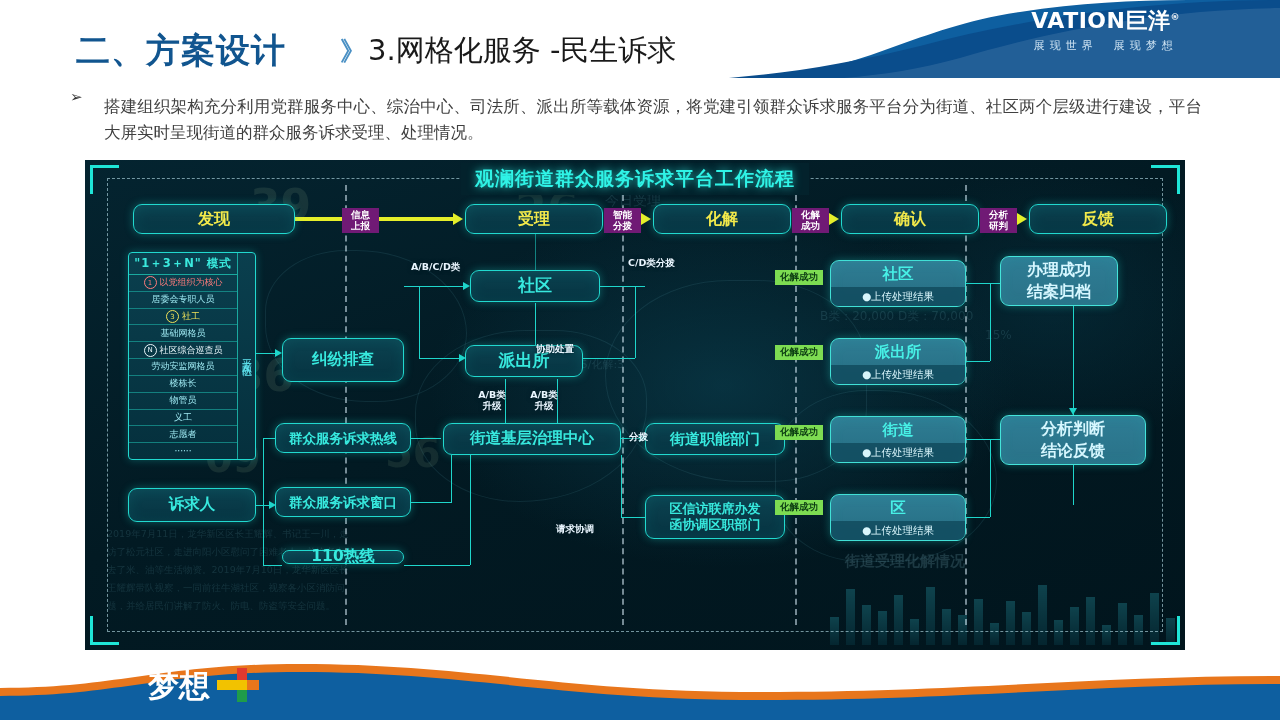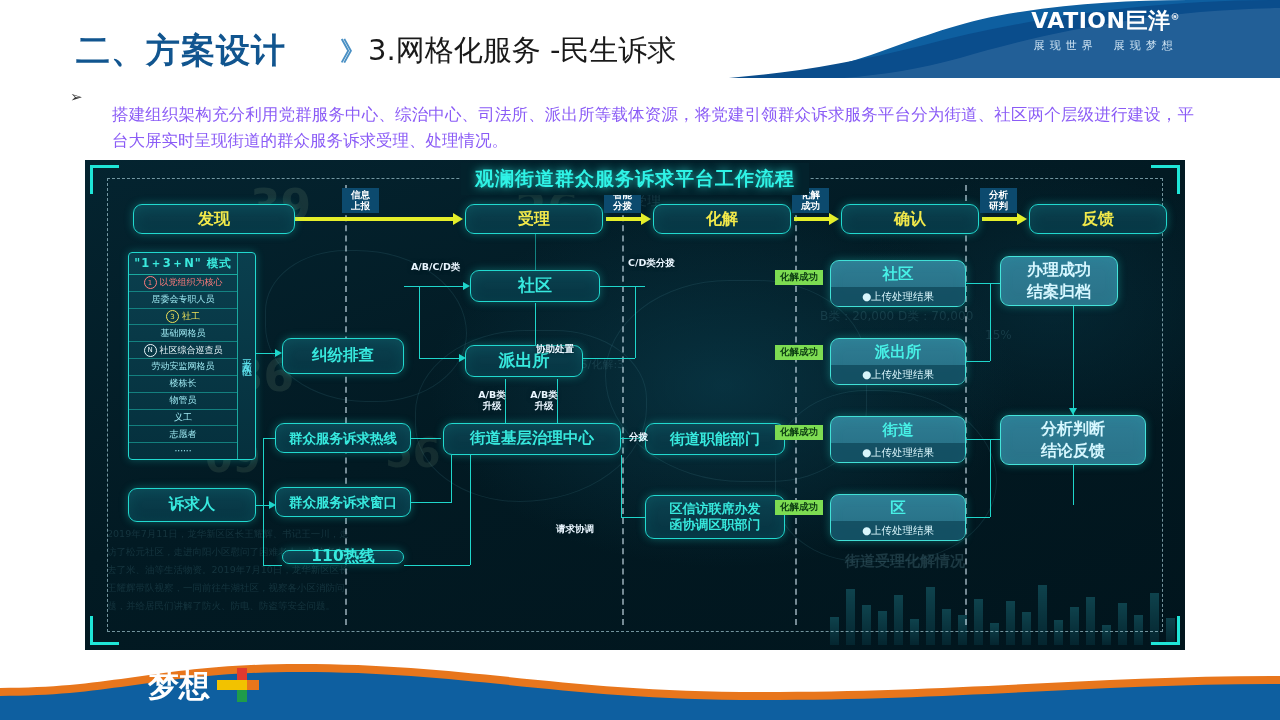--- a/index.html
+++ b/index.html
@@ -22,21 +22,21 @@
   }
   .chev{color:#4a90c4;font-weight:bold;letter-spacing:-5px;margin-right:7px;font-size:26px;}
   .logo-wrap{position:absolute;right:100px;top:10px;text-align:center;}
   .logo-main{color:#fff;font-size:22px;font-weight:bold;letter-spacing:.5px;line-height:1;}
   .logo-main .reg{font-size:9px;vertical-align:super;}
   .logo-tag{color:#cfe4f3;font-size:11px;letter-spacing:5px;margin-top:6px;}
 
   
   .bullet{position:absolute;left:70px;top:86px;width:1140px;}
   .bullet .arw{position:absolute;left:0;top:2px;color:#333;font-size:15px;}
-  .bullet p{margin:16px;padding-left:26px;font-size:16.5px;line-height:1.55;color:#8b5cf6;text-align:justify;}
+  .bullet p{margin:8px;padding-left:26px;font-size:16.5px;line-height:1.55;color:#404040;text-align:justify;}
 
   
   .diagram{
     position:absolute;left:85px;top:160px;width:1100px;height:490px;
     background:#021a23;
     overflow:hidden;
   }
   .dg-bg{position:absolute;inset:0;
     background:
       radial-gradient(ellipse 420px 260px at 58% 46%, rgba(12,70,88,.55), rgba(2,26,35,0) 70%),
@@ -114,21 +114,21 @@
     font-size:7px;margin-right:3px;flex:0 0 auto;}
   .panel .row.r1{color:#ff7b7b;}
   .panel .row.r3{color:#f0e25a;}
   .panel .row.rn{color:#e8f6fa;}
   .panel .side{width:17px;border-left:1px solid #1aa99f;display:flex;align-items:center;justify-content:center;}
   .panel .side span{writing-mode:vertical-rl;color:#5fe4ef;font-size:10px;letter-spacing:2px;}
 
   
   .tag{position:absolute;box-sizing:border-box;text-align:center;font-size:9.5px;
     font-weight:bold;line-height:1.12;padding:2px 3px;z-index:6;white-space:nowrap;}
-  .tag.blue{background:#0c4a6e;color:#ffffff;}
+  .tag.blue{background:#701a75;color:#ffffff;margin-top:20px;}
   .tag.green{background:#7ddc52;color:#0b3b12;}
   .tag.plain{color:#eaf6ff;background:transparent;font-weight:bold;text-shadow:0 0 4px #021a23;}
 
   
   .ln{position:absolute;background:#1fd6cb;z-index:2;}
   .ln.h{height:1.4px;}
   .ln.v{width:1.4px;}
   .yl{position:absolute;background:#e6ef2a;z-index:3;height:4px;}
   .yarrow{position:absolute;width:0;height:0;border-top:6px solid transparent;
     border-bottom:6px solid transparent;border-left:10px solid #e6ef2a;z-index:3;}
@@ -302,21 +302,21 @@
           <span>······</span>
         </div>
     </div>
     <div class="side">
         <span>平安员队伍</span>
       </div>
   </div>
 
   <div class="node lb" style="left:43px;top:328px;width:128px;height:34px;">诉求人</div>
 
-  <div class="node lb" style="left:197px;top:178px;width:122px;height:36px;text-align:right;">纠纷排查</div>
+  <div class="node lb" style="left:197px;top:178px;width:122px;height:44px;text-align:right;">纠纷排查</div>
   <div class="node lb" style="left:190px;top:263px;width:136px;height:30px;font-size:13.5px;">群众服务诉求热线</div>
   <div class="node lb" style="left:190px;top:327px;width:136px;height:30px;font-size:13.5px;">群众服务诉求窗口</div>
   <div class="node lb" style="left:197px;top:390px;width:122px;height:14px;">110热线</div>
 
   <div class="ln h" style="left:171px;top:193px;width:20px;"></div>
   <div class="carrow" style="left:190px;top:189px;"></div>
 
   <div class="ln h" style="left:171px;top:345px;width:14px;"></div>
   <div class="carrow" style="left:184px;top:341px;"></div>
   <div class="ln v" style="left:178px;top:278px;height:68px;"></div>

